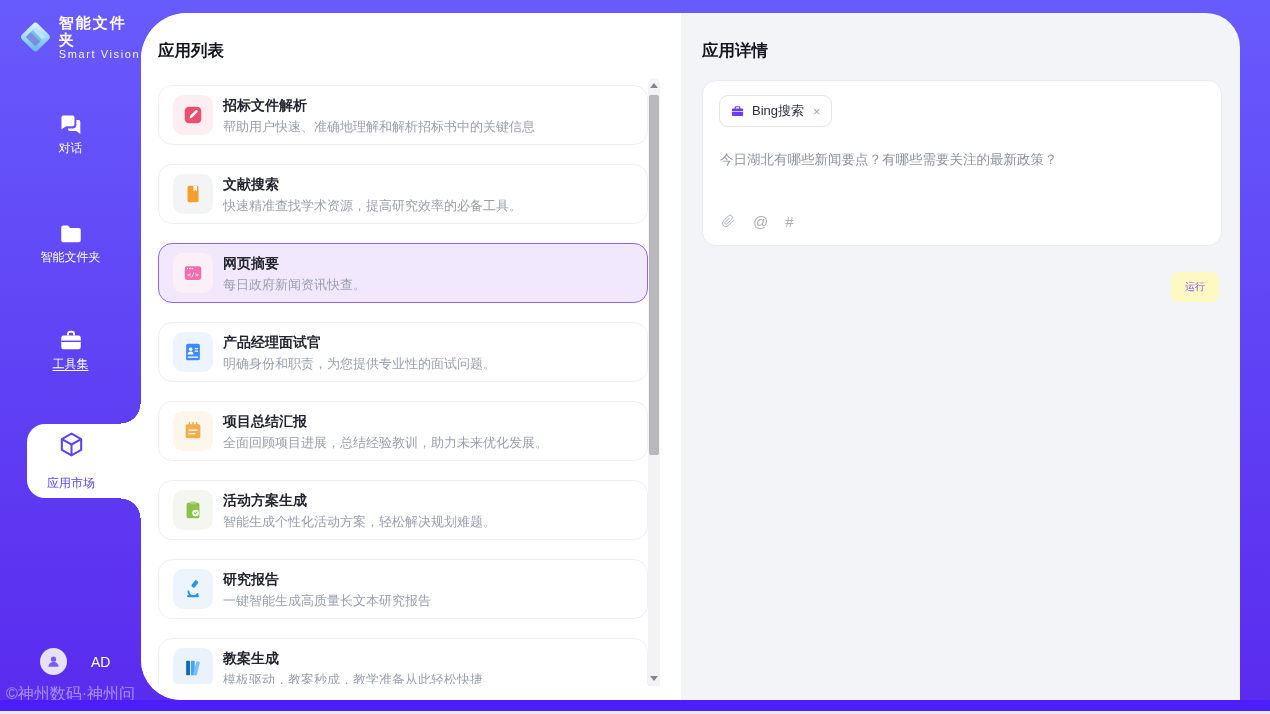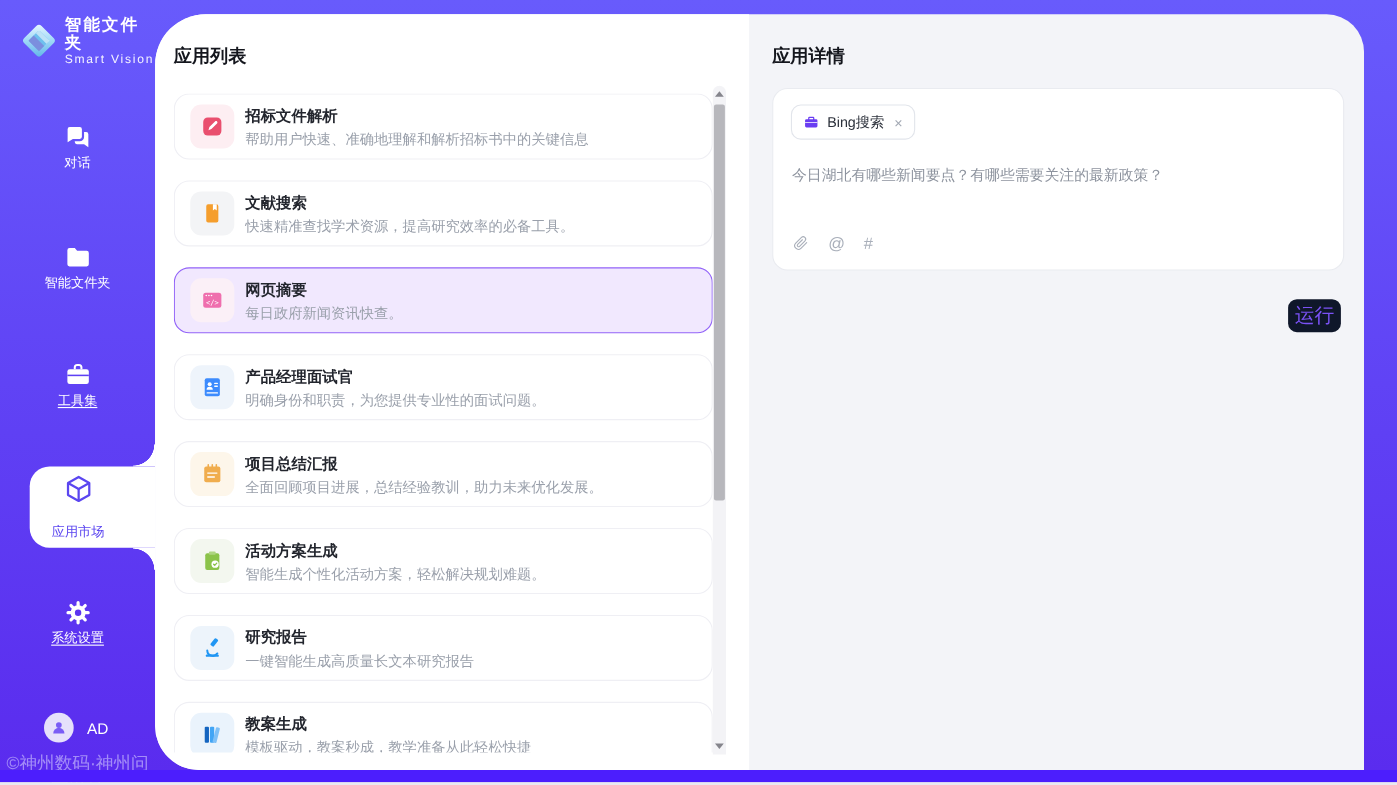--- a/index.html
+++ b/index.html
@@ -25,21 +25,21 @@
 
   .bubble { position:absolute; left:27px; top:424px; width:114px; height:74px; background:#fff;
     border-radius:18px 0 0 18px; display:flex; flex-direction:column; align-items:center; justify-content:center;
     gap:16px; padding-right:26px; cursor:pointer; }
   .bubble::before { content:""; position:absolute; right:0; top:-20px; width:20px; height:20px;
     background:radial-gradient(circle 20px at 0 0, rgba(0,0,0,0) 19px, #fff 19.5px); }
   .bubble::after { content:""; position:absolute; right:0; bottom:-20px; width:20px; height:20px;
     background:radial-gradient(circle 20px at 0 100%, rgba(0,0,0,0) 19px, #fff 19.5px); }
   .bubble .nav-label { color:#5b46f0; }
 
-  .user-row { position:absolute; left:40px; top:648px; display:flex; align-items:center; gap:12px; }
+  .user-row { position:absolute; left:40px; top:648px; display:flex; align-items:center; gap:24px; }
   .avatar { width:27px; height:27px; border-radius:50%; background:#e6e0fb; display:flex; align-items:center; justify-content:center; }
   .user-name { color:#fff; font-size:14px; }
   .side-footer { position:absolute; left:0; top:684px; width:141px; text-align:center; font-size:16px; color:rgba(224,220,255,.55); }
 
   
   .content { position:absolute; left:141px; top:13px; width:1099px; height:687px; background:#f3f4f8; border-radius:46px 34px 0 40px; }
   .middle  { position:absolute; left:0; top:0; width:540px; height:687px; background:#fff; border-radius:46px 0 0 40px; }
   .rightp  { position:absolute; left:540px; top:0; width:559px; height:687px; border-radius:0 34px 0 0; }
   .panel-title { position:absolute; font-size:16.5px; font-weight:700; color:#14161d; }
   .middle .panel-title { left:17px; top:27px; }
@@ -62,22 +62,22 @@
 
   
   .detail-card { position:absolute; left:21px; top:67px; width:520px; height:166px; background:#fff; border:1px solid #e9ebf0; border-radius:14px; }
   .tool-tag { position:absolute; left:16px; top:14px; height:32px; border:1px solid #e2e5eb; border-radius:9px;
     display:flex; align-items:center; gap:7px; padding:0 10px; background:#fff; cursor:pointer; }
   .tag-label { font-size:13px; color:#2c313b; }
   .tag-close { font-size:13px; color:#a2a8b3; margin-left:2px; cursor:pointer; }
   .question { position:absolute; left:17px; top:70px; width:480px; font-size:13.5px; color:#8d939e; cursor:text; }
   .attach-row { position:absolute; left:17px; top:132px; display:flex; align-items:center; gap:17px; }
   .sym { font-size:15px; color:#a9afba; cursor:pointer; }
-  .run-btn { position:absolute; left:490px; top:259px; width:48px; height:30px; background:#0f172a; color:#7b52f6;
-    font-size:18px; border:none; border-radius:8px; display:flex; align-items:center; justify-content:center; cursor:pointer;
+  .run-btn { position:absolute; left:490px; top:259px; width:48px; height:30px; background:#fef9c3; color:#7b52f6;
+    font-size:10px; border:none; border-radius:8px; display:flex; align-items:center; justify-content:center; cursor:pointer;
     font-family:"Liberation Sans","DejaVu Sans",sans-serif; }
 </style>
 </head>
 <body>
 
 <div class="sidebar">
   <div class="logo-row">
     <svg width="36" height="36" viewBox="0 0 36 36">
       <defs>
           <linearGradient id="gd" x1="0" y1="0" x2="1" y2="1">
@@ -127,33 +127,20 @@
     <svg width="29" height="29" viewBox="0 0 24 24">
       <g fill="none" stroke="#5b46f0" stroke-width="1.7" stroke-linejoin="round">
         <path d="M12 3l8 4.5v9L12 21l-8-4.5v-9z"></path>
         <path d="M4 7.5l8 4.5 8-4.5"></path>
         <path d="M12 12v9"></path>
       </g>
     </svg>
     <span class="nav-label">应用市场</span>
   </div>
 
-  <div class="nav-item" id="nav-settings">
-    <svg width="26" height="26" viewBox="0 0 24 24">
-      <g fill="#fff">
-        <rect x="10.65" y="2.2" width="2.7" height="19.6" rx="1.35"></rect>
-        <rect x="10.65" y="2.2" width="2.7" height="19.6" rx="1.35" transform="rotate(45 12 12)"></rect>
-        <rect x="10.65" y="2.2" width="2.7" height="19.6" rx="1.35" transform="rotate(90 12 12)"></rect>
-        <rect x="10.65" y="2.2" width="2.7" height="19.6" rx="1.35" transform="rotate(135 12 12)"></rect>
-        <circle cx="12" cy="12" r="6.3"></circle>
-      </g>
-      <circle cx="12" cy="12" r="2.7" fill="#5c35f1"></circle>
-    </svg>
-    <span class="nav-label underlined">系统设置</span>
-  </div>
 
   <div class="user-row">
     <div class="avatar">
       <svg width="15" height="15" viewBox="0 0 24 24">
         <circle cx="12" cy="8.2" r="4.2" fill="#7a5cf5"></circle>
         <path d="M3.8 20.5a8.2 8.2 0 0 1 16.4 0z" fill="#7a5cf5"></path>
       </svg>
     </div>
     <span class="user-name">AD</span>
   </div>

